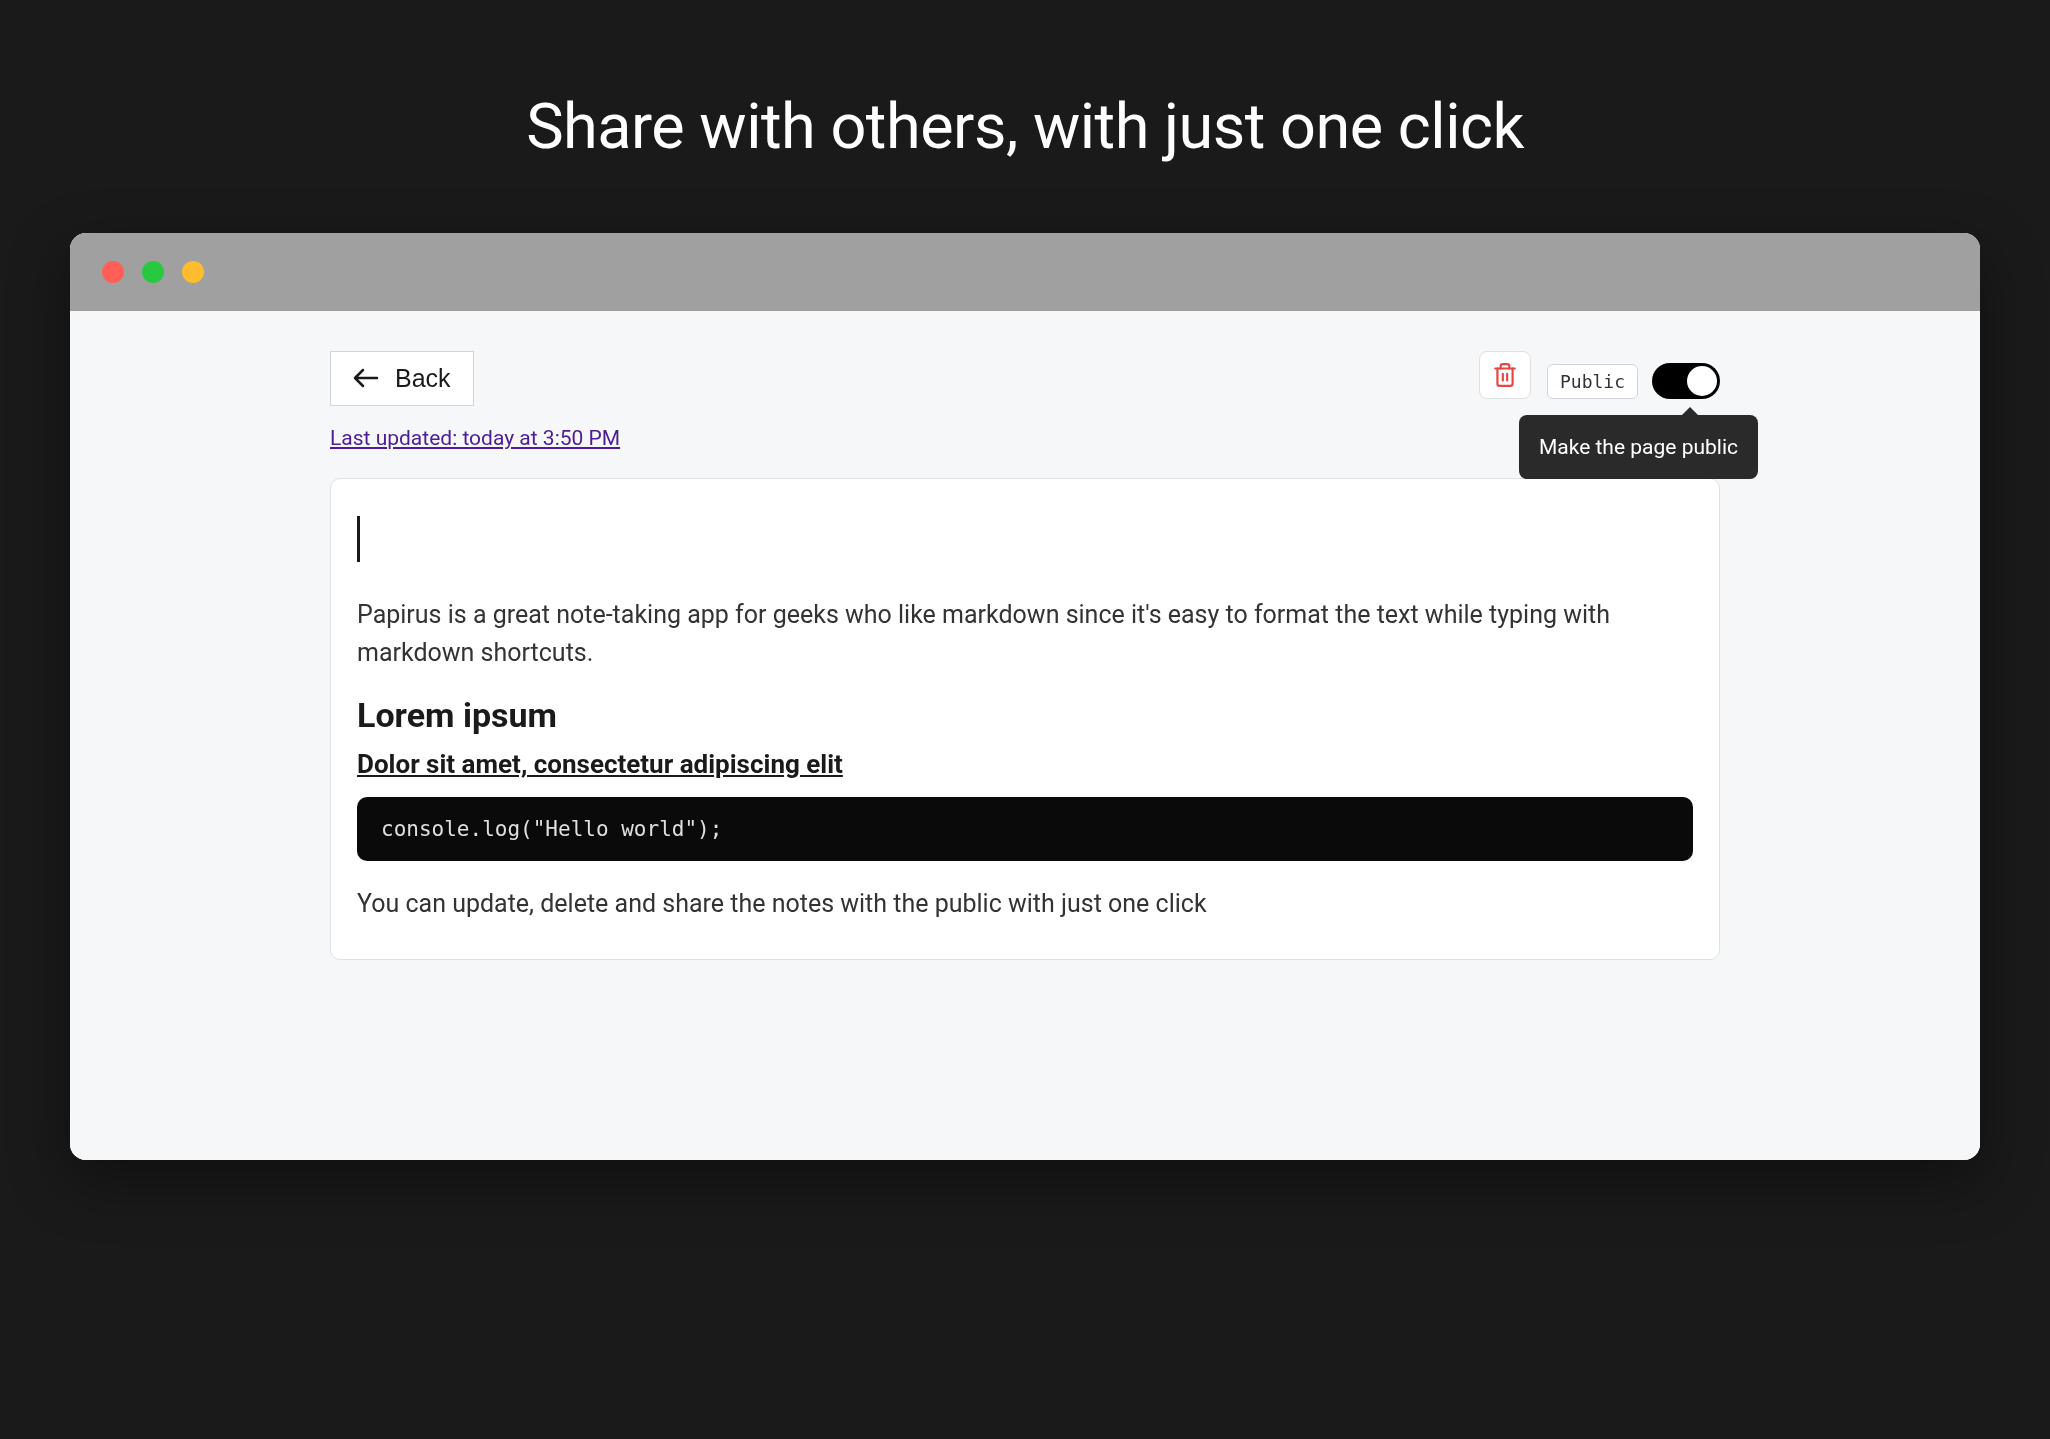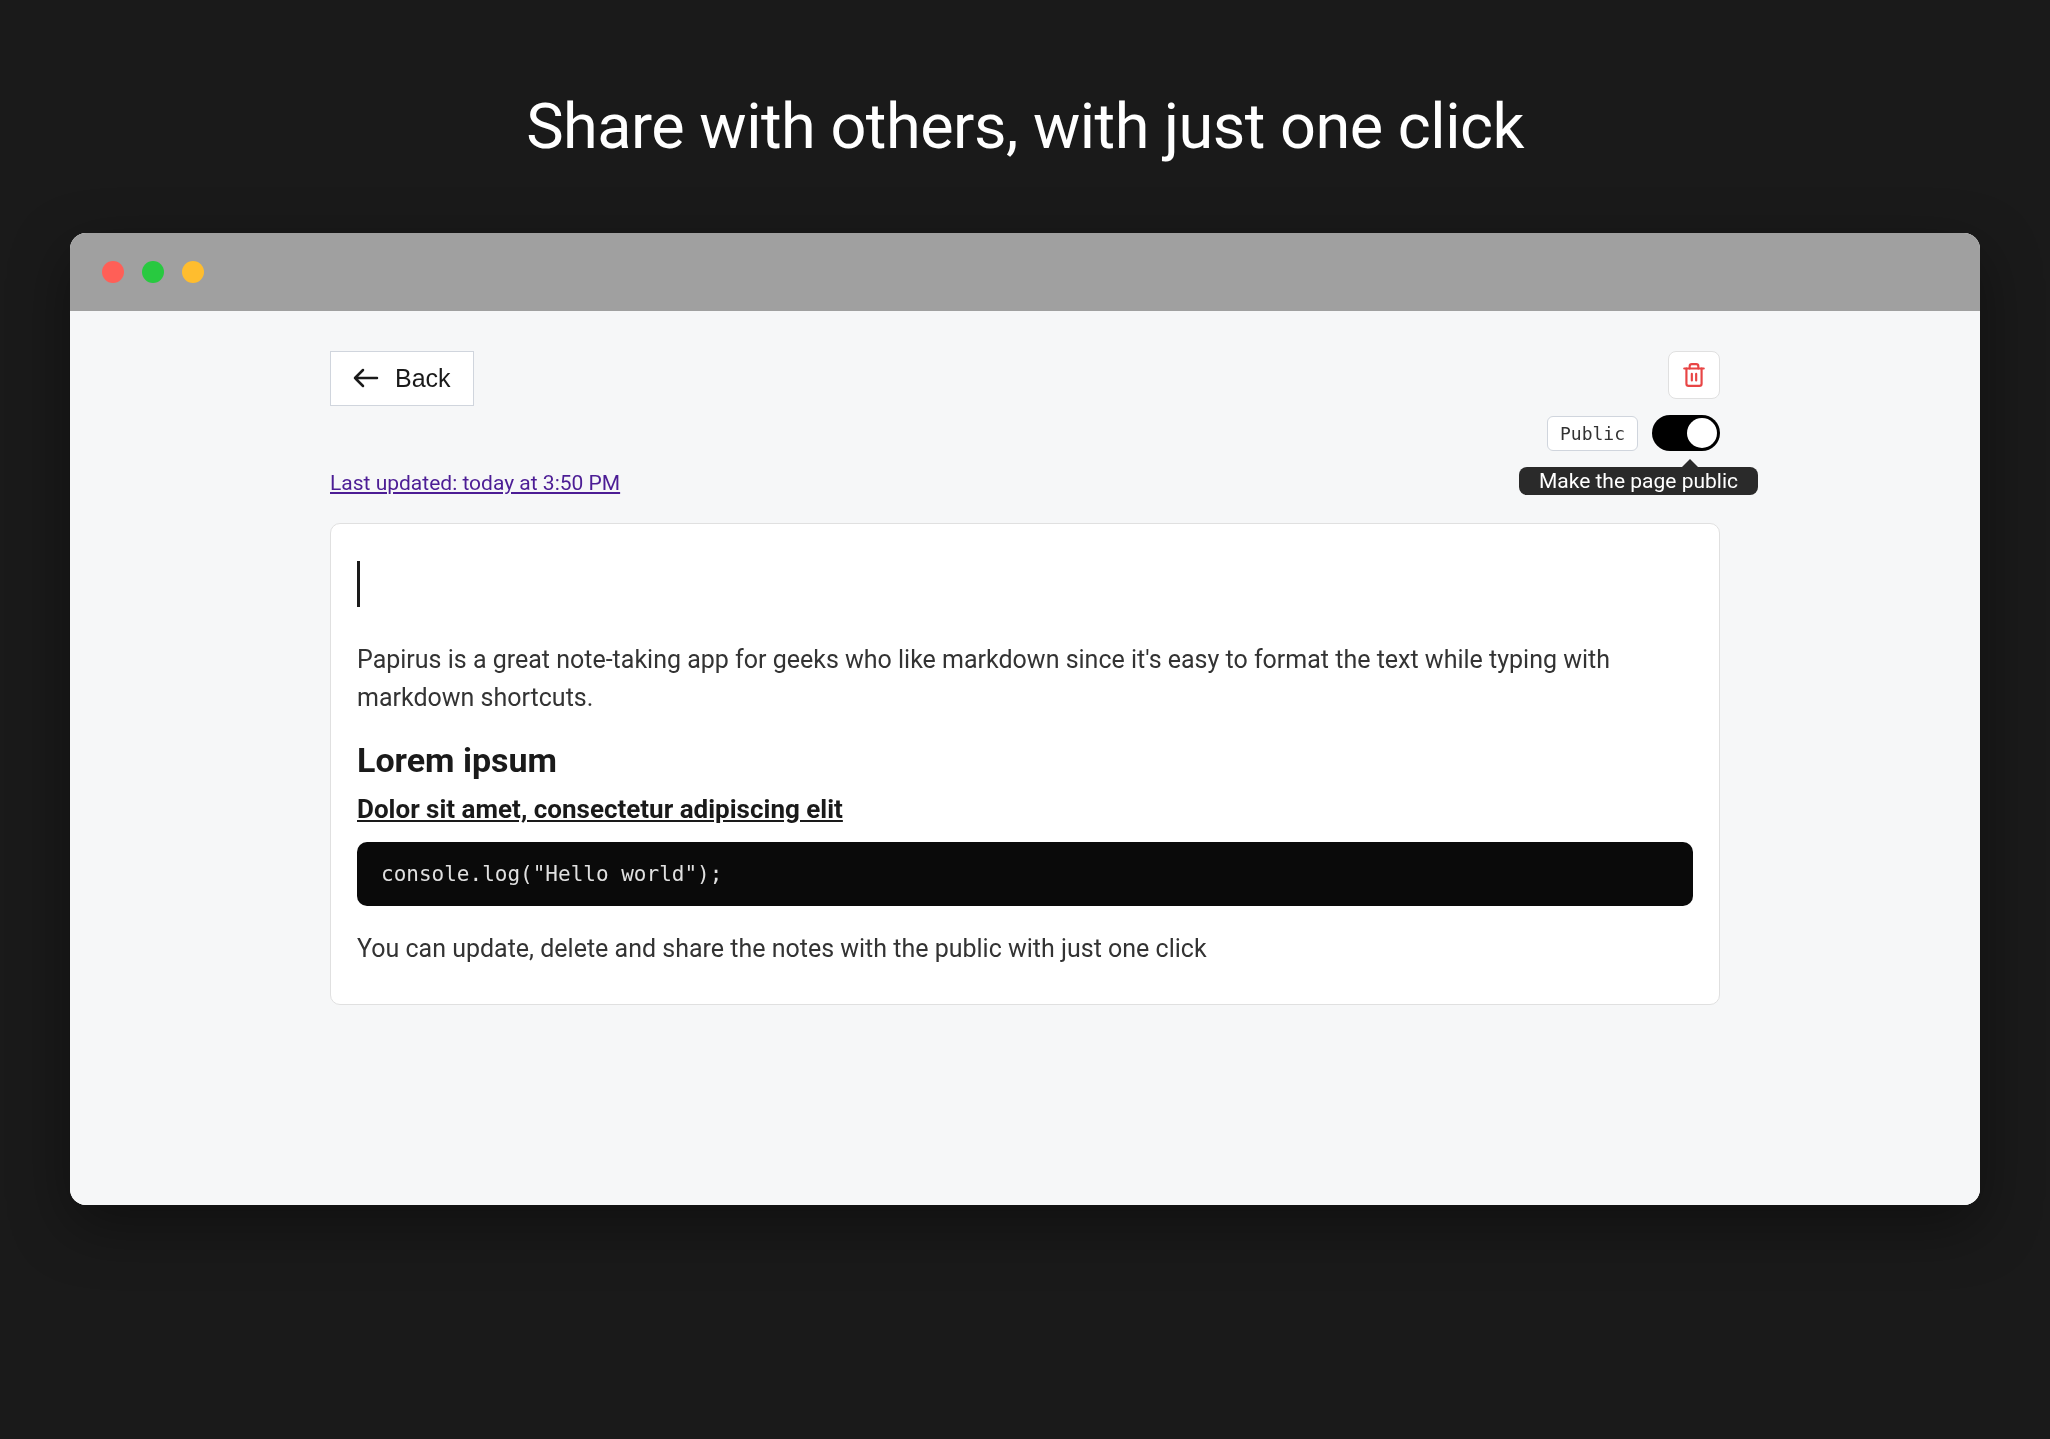--- a/index.html
+++ b/index.html
@@ -83,21 +83,20 @@
       cursor: pointer;
     }
     
     .arrow-left {
       font-size: 28px;
       line-height: 1;
     }
     
     .toolbar-right {
       display: flex;
-      flex-direction: column;
       align-items: flex-end;
       gap: 16px;
       margin-left: 30px;
     }
     
     .delete-button {
       background: #ffffff;
       border: 1px solid #e0e0e0;
       border-radius: 8px;
       padding: 10px 12px;
@@ -147,21 +146,21 @@
       background: #ffffff;
       border-radius: 50%;
     }
     
     .tooltip {
       position: absolute;
       top: 52px;
       right: -38px;
       background: #2a2a2a;
       color: #ffffff;
-      padding: 2px 20px;
+      padding: 20px 20px;
       border-radius: 8px;
       font-size: 21px;
       white-space: nowrap;
     }
     
     .tooltip::before {
       content: '';
       position: absolute;
       top: -8px;
       right: 60px;

